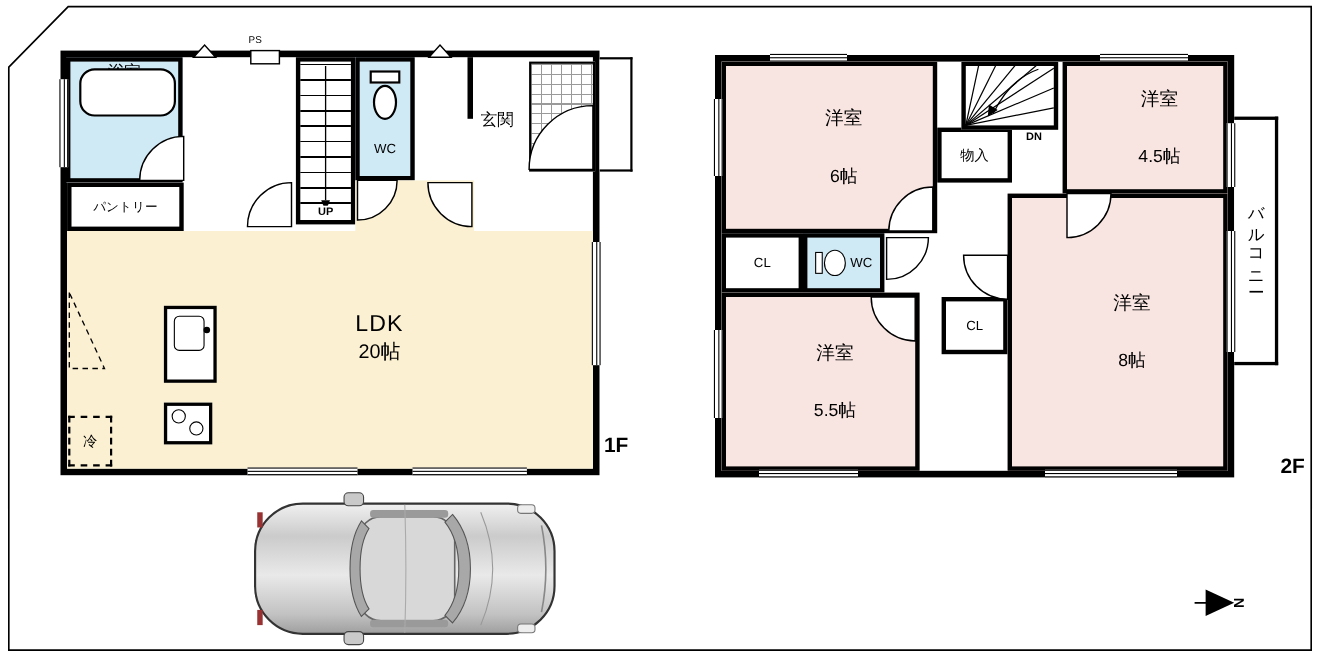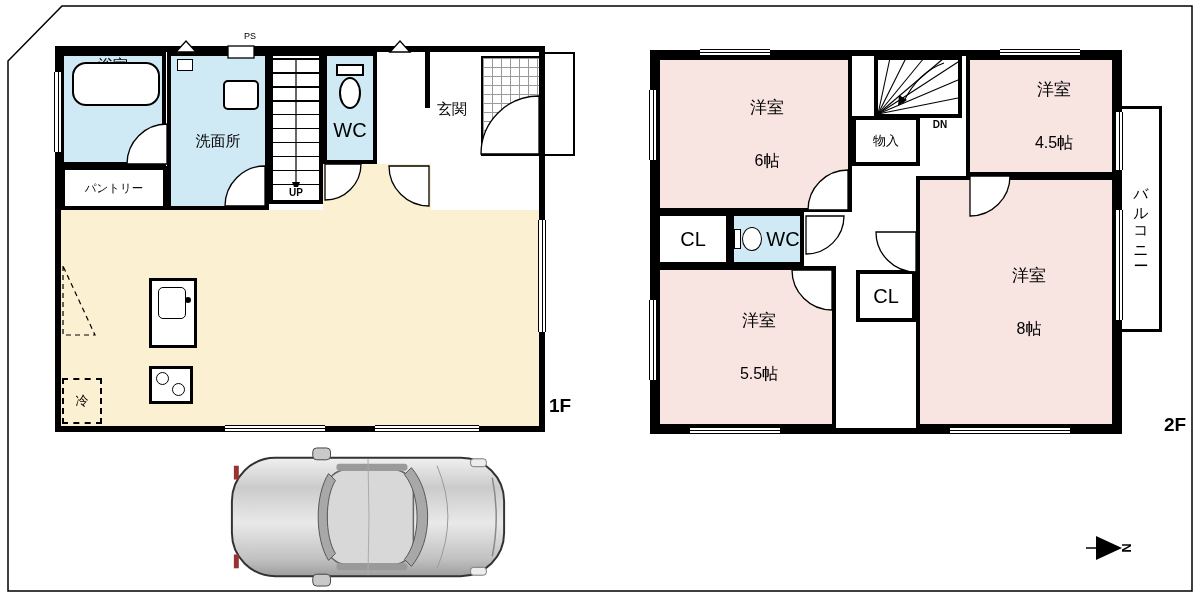--- a/index.html
+++ b/index.html
@@ -7,21 +7,21 @@
          font-family:"Liberation Sans","DejaVu Sans",sans-serif;color:#000;}
   .abs{position:absolute;box-sizing:border-box;}
   .floorbox{border:6px solid #000;background:#fff;}
   .room{border:4px solid #000;display:flex;flex-direction:column;align-items:center;justify-content:center;gap:1px;}
   .pink{background:var(--room-pink,#f8e4e0);padding-left:26px;}
   .blue{background:var(--wet-blue,#cfe9f5);}
   .cream{background:var(--ldk-cream,#fbf0d2);}
   .white{background:#fff;}
   .rl1{font-size:17px;line-height:1.25;}
   .rl2{font-size:16px;line-height:1.25;margin-top:32px;}
-  .smalllbl{font-size:20px;}
+  .smalllbl{font-size:12px;}
   .tinylbl{font-size:10px;font-weight:bold;}
   .win-h{position:absolute;box-sizing:border-box;background:#fff;border-top:1.5px solid #000;border-bottom:1.5px solid #000;z-index:12;}
   .win-h::after{content:"";position:absolute;left:0;right:0;top:50%;margin-top:-0.5px;height:1px;background:#000;}
   .win-v{position:absolute;box-sizing:border-box;background:#fff;border-left:1.5px solid #000;border-right:1.5px solid #000;z-index:12;}
   .win-v::after{content:"";position:absolute;top:0;bottom:0;left:50%;margin-left:-0.5px;width:1px;background:#000;}
   .tub{position:absolute;left:8px;top:6px;width:84px;height:40px;background:#fff;border:2px solid #000;border-radius:14px;}
   .sink{position:absolute;background:#fff;border:2px solid #000;border-radius:5px;}
   .grid-tile{background-image:
       repeating-linear-gradient(to bottom,#9a9a9a 0 1px,transparent 1px 9px),
       repeating-linear-gradient(to right,#9a9a9a 0 1px,transparent 1px 9px);
@@ -42,59 +42,58 @@
 
   <div class="abs room blue" style="left:60px;top:52px;width:106px;height:114px;justify-content:flex-start;padding-bottom:6px;">
     <div class="tub"></div>
     <div style="font-size:15px;">浴室</div>
   </div>
 
   <div class="abs room white" style="left:61px;top:166px;width:106px;height:44px;">
     <div style="font-size:11.5px;">パントリー</div>
   </div>
 
-  <div class="abs room blue" style="left:167px;top:52px;width:102px;height:158px;justify-content:flex-start;">
-    <div class="sink" style="position:absolute;left:52px;top:24px;width:32px;height:26px;"></div>
-    <div style="position:absolute;left:6px;top:3px;width:14px;height:10px;background:#fff;border:1.5px solid #000;"></div>
-    <div style="position:absolute;top:76px;left:0;right:0;text-align:center;font-size:15px;">洗面所</div>
-  </div>
 
   <div class="abs room white" style="left:269px;top:52px;width:54px;height:152px;">
     <div class="steps"></div>
   </div>
   <div class="abs tinylbl" style="left:282px;top:187px;width:28px;text-align:center;z-index:45;background:#fff;">UP</div>
 
   <div class="abs room blue" style="left:323px;top:52px;width:54px;height:112px;justify-content:flex-end;padding-bottom:18px;">
     <div style="position:absolute;top:8px;left:50%;margin-left:-14px;width:28px;height:12px;background:#fff;border:2px solid #000;box-sizing:border-box;"></div>
     <div style="position:absolute;top:21px;left:50%;margin-left:-11px;width:22px;height:32px;background:#fff;border:2px solid #000;border-radius:50%;box-sizing:border-box;"></div>
     <div class="smalllbl">WC</div>
   </div>
 
   <div class="abs" style="left:428px;top:100px;width:48px;text-align:center;font-size:15px;">玄関</div>
   <div class="abs grid-tile" style="left:481px;top:56px;width:60px;height:100px;"></div>
   <div class="abs" style="left:425px;top:52px;width:5px;height:56px;background:#000;"></div>
 
 
   <div class="abs cream" style="left:61px;top:210px;width:478px;height:216px;"></div>
   <div class="abs cream" style="left:323px;top:164px;width:108px;height:46px;"></div>
+  <div class="abs" style="left:285px;top:283px;width:120px;text-align:center;z-index:20;">
+    <div style="font-size:21px;letter-spacing:1px;">LDK</div>
+    <div style="font-size:18px;">20帖</div>
+  </div>
 
   <div class="abs" style="left:62px;top:378px;width:40px;height:46px;border:2px dashed #000;display:flex;align-items:center;justify-content:center;z-index:20;">
     <div style="font-size:13px;">冷</div>
   </div>
 
   <div class="abs" style="left:149px;top:278px;width:48px;height:70px;background:#fff;border:3px solid #000;z-index:20;">
     <div class="sink" style="left:6px;top:6px;width:26px;height:30px;border-width:1.5px;"></div>
     <div style="position:absolute;right:3px;top:16px;width:6px;height:6px;background:#000;border-radius:50%;"></div>
   </div>
   <div class="abs" style="left:149px;top:366px;width:44px;height:38px;background:#fff;border:3px solid #000;z-index:20;">
     <div style="position:absolute;left:4px;top:3px;width:13px;height:13px;border:1.5px solid #000;border-radius:50%;box-sizing:border-box;"></div>
     <div style="position:absolute;left:20px;top:14px;width:13px;height:13px;border:1.5px solid #000;border-radius:50%;box-sizing:border-box;"></div>
   </div>
 
-  <div class="abs" style="left:226px;top:31px;width:30px;text-align:right;font-size:9px;">PS</div>
+  <div class="abs" style="left:226px;top:31px;width:30px;text-align:left;font-size:9px;">PS</div>
 
   <div class="win-v" style="left:54px;top:72px;width:8px;height:80px;"></div>
   <div class="win-h" style="left:225px;top:425px;width:100px;height:7px;"></div>
   <div class="win-h" style="left:375px;top:425px;width:104px;height:7px;"></div>
   <div class="win-v" style="left:538px;top:220px;width:8px;height:112px;"></div>
 
   <div class="abs floor-tag" style="left:549px;top:395px;">1F</div>
 
   <div class="abs floorbox" style="left:650px;top:50px;width:472px;height:384px;"></div>
 

